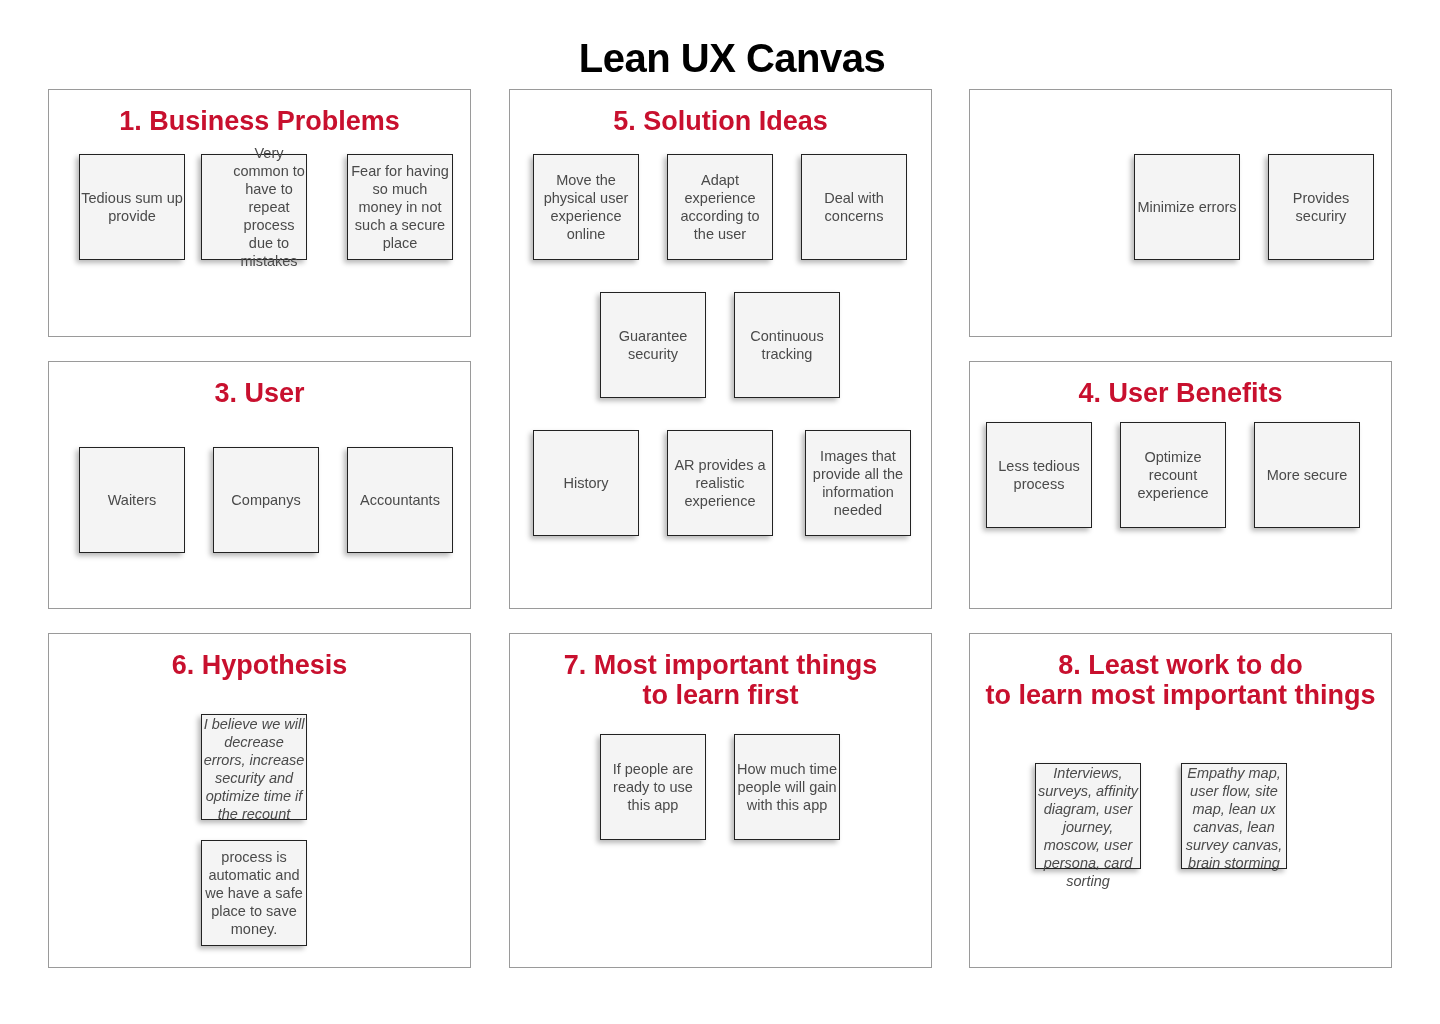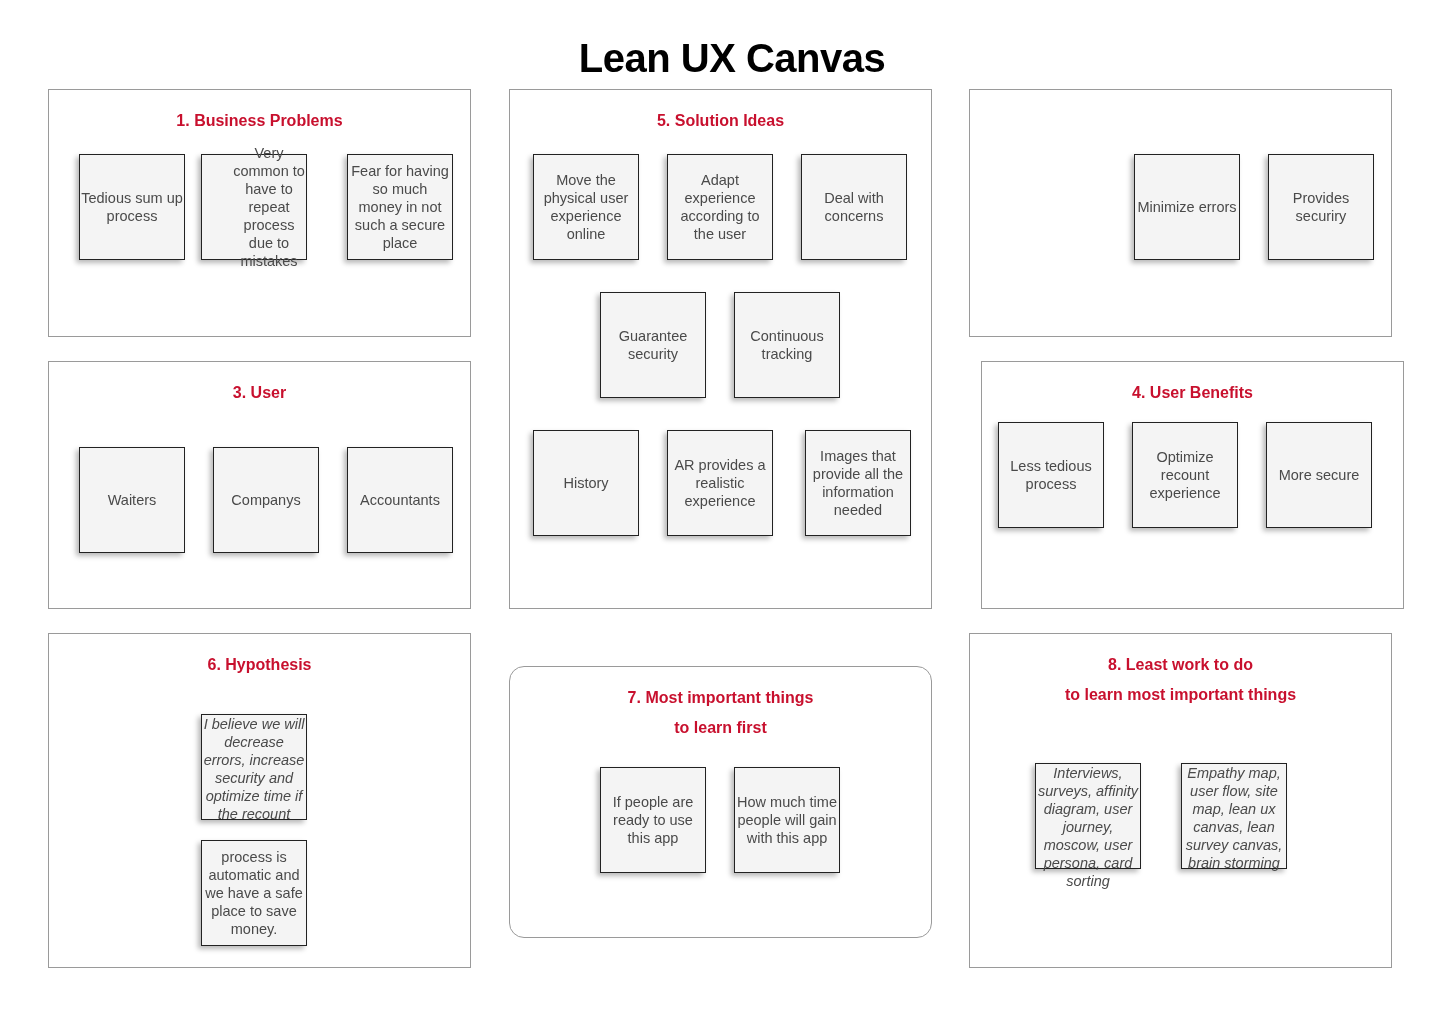--- a/index.html
+++ b/index.html
@@ -2,35 +2,35 @@
 <html><head>
   <meta charset="utf-8">
   <style>
     html, body { margin: 0; padding: 0; background: #ffffff; }
     body { width: 1440px; height: 1024px; position: relative; overflow: hidden;
            font-family: "Liberation Sans", sans-serif; }
     .page-title { position: absolute; left: 0; top: 36px; width: 1464px; text-align: center;
                   font-size: 40px; font-weight: bold; color: #000; letter-spacing: -0.5px; }
     .panel { position: absolute; border: 1px solid #9a9a9a; background: #fff; box-sizing: border-box; }
     .panel-title { position: absolute; left: 0; width: 100%; text-align: center; color: #c8102e;
-                   font-weight: bold; font-size: 16px; line-height: 30px; top: 16px; }
+                   font-weight: bold; font-size: 27px; line-height: 30px; top: 16px; }
     .note { position: absolute; width: 106px; height: 106px; box-sizing: border-box;
             background: #f4f4f4; border: 1px solid #222; box-shadow: -3px 3px 5px rgba(0,0,0,0.28);
             display: flex; align-items: center; justify-content: center; text-align: center;
             font-size: 14.5px; line-height: 18px; color: #4a4a4a; overflow: visible; padding: 0 1px; }
     .note.dense { align-items: flex-start; padding-top: 0; font-style: italic; }
   </style>
 </head>
 <body>
 
 <div class="page-title" style="left:0;width:1464px;">Lean UX Canvas</div>
 
 <div class="panel" style="left:48px;top:89px;width:423px;height:248px;">
   <div class="panel-title">1. Business Problems</div>
-  <div class="note" style="left:30px;top:64px;">Tedious sum up process</div>
+  <div class="note" style="left:30px;top:64px;">Tedious sum up provide</div>
   <div class="note" style="left:152px;top:64px;padding-left:31px;">Very common to have to repeat process due to mistakes</div>
   <div class="note" style="left:298px;top:64px;">Fear for having so much money in not such a secure place</div>
 </div>
 
 <div class="panel" style="left:509px;top:89px;width:423px;height:520px;">
   <div class="panel-title">5. Solution Ideas</div>
   <div class="note" style="left:23px;top:64px;">Move the physical user experience online</div>
   <div class="note" style="left:157px;top:64px;">Adapt experience according to the user</div>
   <div class="note" style="left:291px;top:64px;">Deal with concerns</div>
   <div class="note" style="left:90px;top:202px;">Guarantee security</div>
@@ -45,34 +45,34 @@
   <div class="note" style="left:164px;top:64px;">Minimize errors</div>
 </div>
 
 <div class="panel" style="left:48px;top:361px;width:423px;height:248px;">
   <div class="panel-title">3. User</div>
   <div class="note" style="left:30px;top:85px;">Waiters</div>
   <div class="note" style="left:164px;top:85px;">Companys</div>
   <div class="note" style="left:298px;top:85px;">Accountants</div>
 </div>
 
-<div class="panel" style="left:969px;top:361px;width:423px;height:248px;margin-left:12px;">
+<div class="panel" style="left:969px;top:361px;width:423px;height:248px;">
   <div class="panel-title">4. User Benefits</div>
   <div class="note" style="left:16px;top:60px;">Less tedious process</div>
   <div class="note" style="left:150px;top:60px;">Optimize recount experience</div>
   <div class="note" style="left:284px;top:60px;">More secure</div>
 </div>
 
 <div class="panel" style="left:48px;top:633px;width:423px;height:335px;">
   <div class="panel-title">6. Hypothesis</div>
   <div class="note dense" style="left:152px;top:80px;">I believe we will decrease errors, increase security and optimize time if the recount</div>
   <div class="note" style="left:152px;top:206px;">process is automatic and we have a safe place to save money.</div>
 </div>
 
-<div class="panel" style="left:509px;top:666px;width:423px;height:272px;border-radius:15px;">
+<div class="panel" style="left:509px;top:633px;width:423px;height:335px;">
   <div class="panel-title">
     <div>7. Most important things</div>
     <div>to learn first</div>
   </div>
   <div class="note" style="left:90px;top:100px;">If people are ready to use this app</div>
   <div class="note" style="left:224px;top:100px;">How much time people will gain with this app</div>
 </div>
 
 <div class="panel" style="left:969px;top:633px;width:423px;height:335px;">
   <div class="panel-title">

